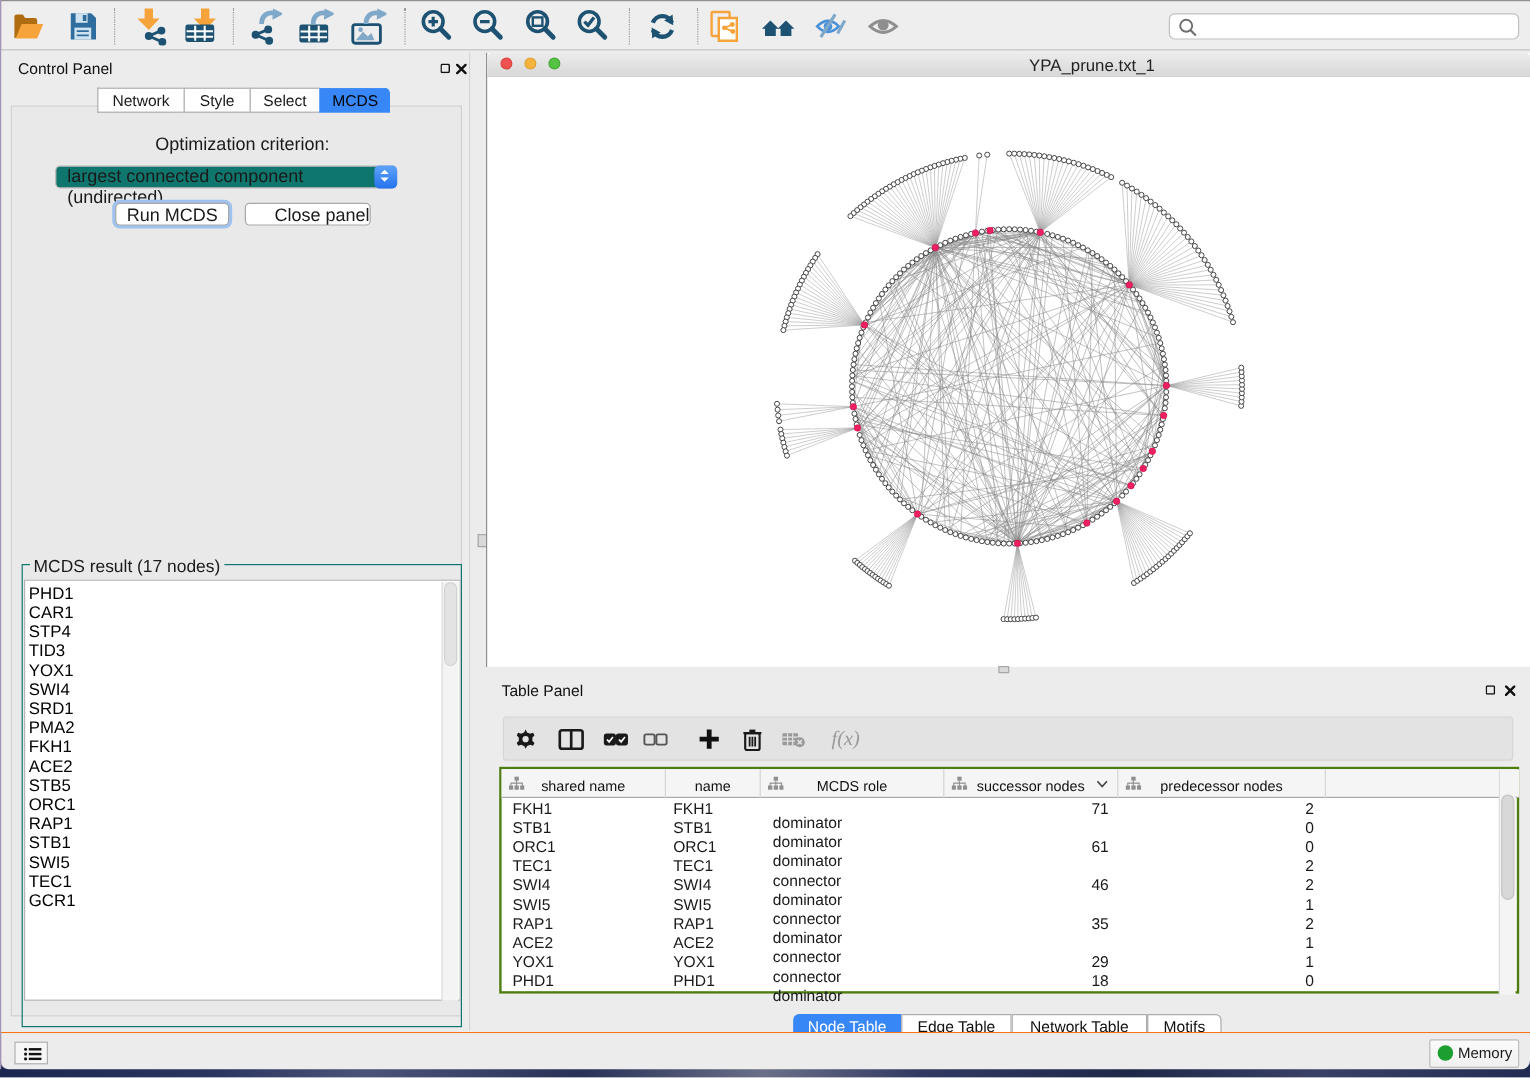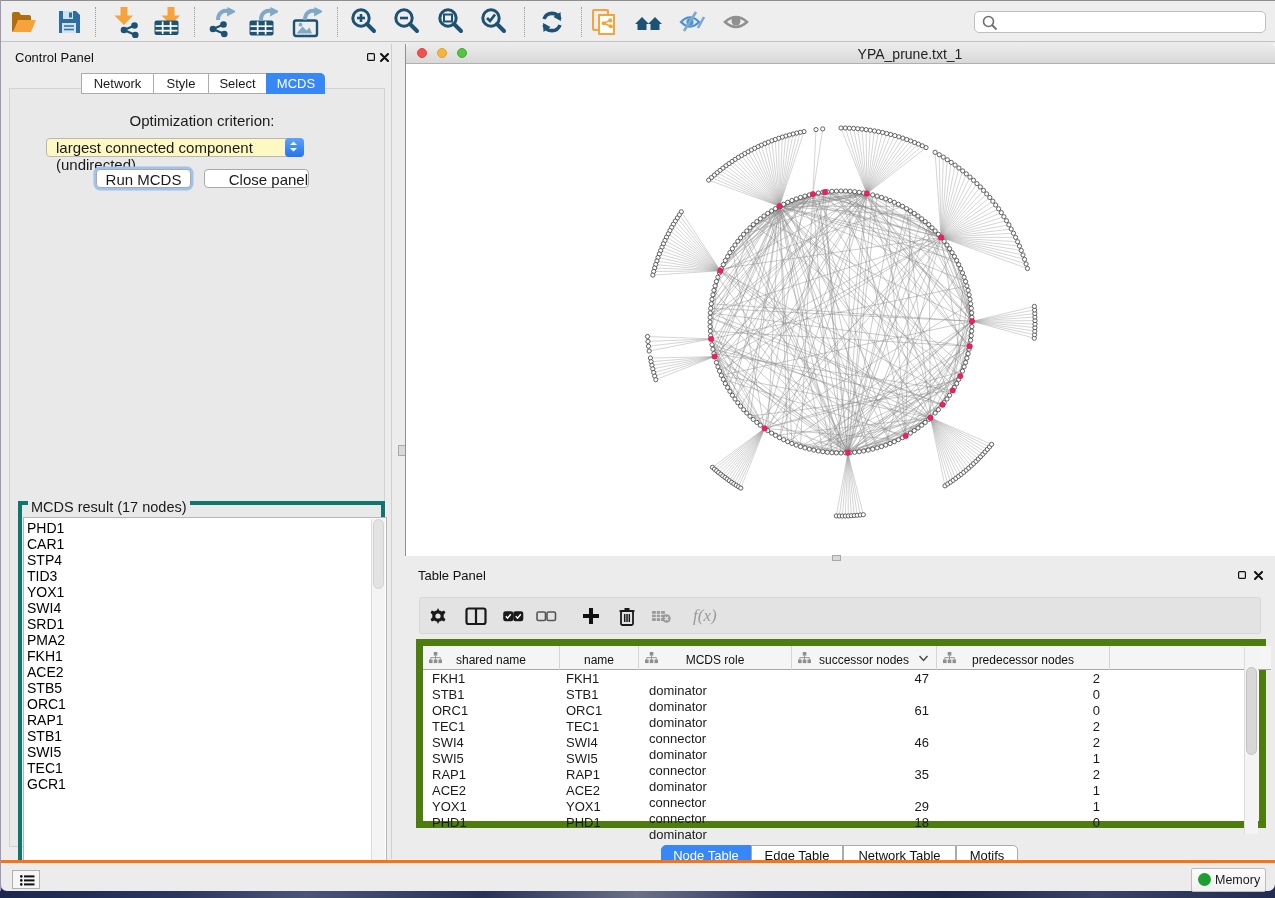--- a/index.html
+++ b/index.html
@@ -10,66 +10,66 @@
 #toolbar { left:0; top:0; width:1275px; height:42px; background:#eeeeee; border-top:1px solid #8e8e8e; border-bottom:1px solid #c4c4c4; border-left:1px solid #b9a6c6; }
 .sep { position:absolute; top:6px; height:30px; width:0; border-left:1px dotted #9a9a9a; }
 .ticon { position:absolute; top:5px; width:32px; height:32px; }
 #searchbox { position:absolute; left:973px; top:10px; width:292px; height:22px; background:#fff; border:1px solid #c0c0c0; border-radius:5px; }
 
 #cpanel { left:1px; top:44px; width:391px; height:815px; background:#ececec; border-right:1px solid #cfcfcf; }
 #cp-title { position:absolute; left:14px; top:6px; font-size:13px; color:#111; }
 .wicon { position:absolute; top:7px; font-size:12px; color:#111; }
 #cp-inner { position:absolute; left:8px; top:44px; width:376px; height:759px; background:#e9e9e9; border:1px solid #d2d2d2; }
 .tab { position:absolute; top:29px; height:21px; background:#fff; border:1px solid #ababab; border-right:none; font-size:13px; text-align:center; line-height:20px; z-index:3; }
-.tabsel { background:#3787f7; color:#ffffff; border-color:#3787f7; border-radius:0 5px 0 0; }
+.tabsel { background:#3787f7; color:#000000; border-color:#3787f7; border-radius:0 5px 0 0; }
 #optlabel { position:absolute; left:5px; top:68px; width:392px; text-align:center; font-size:15px; }
-#dropdown { position:absolute; left:45px; top:94px; width:258px; height:19px; background:#fef9c3; border:1px solid #b8b8b8; border-radius:4px; font-size:15px; text-align:left; padding-left:9px; line-height:17px; }
+#dropdown { position:absolute; left:45px; top:94px; width:285px; height:19px; background:#0f766e; border:1px solid #b8b8b8; border-radius:4px; font-size:15px; text-align:left; padding-left:9px; line-height:17px; }
 #ddbtn { position:absolute; right:-1px; top:-1px; width:19px; height:19px; border-radius:4px; background:linear-gradient(#5ea3fa,#2573ee); }
 .btn { position:absolute; top:125px; height:19px; background:#fff; border:1px solid #a9a9a9; border-radius:4px; font-size:15px; text-align:center; line-height:20px; }
 #runbtn { left:95px; width:95px; box-shadow:0 0 0 2.5px #9fc2ee; }
 #closebtn { left:203px; width:105px;text-align:right; }
 
-#fieldset { position:absolute; left:17px; top:426px; width:367px; height:386px; border:4px solid #0f766e;margin-top:31px; }
+#fieldset { position:absolute; left:17px; top:426px; width:367px; height:386px; border:1px solid #0f766e; }
 #fslabel { position:absolute; left:6px; top:-6px; background:#e9e9e9; padding:0 3px; font-size:14.5px; }
 #listbox { position:absolute; left:1px; top:12px; width:364px; height:351px; background:#fff; border:1px solid #b5b5b5; }
 #listitems { position:absolute; left:3px; top:2px; font-size:14px; line-height:16px; color:#000; }
 #lb-scroll { position:absolute; right:1px; top:1px; width:14px; height:349px; background:#f4f4f4; border-left:1px solid #dcdcdc; }
 #lb-thumb { position:absolute; left:1px; top:0px; width:11px; height:70px; background:#e3e3e3; border:1px solid #d2d2d2; border-radius:6px; }
 
 #vsplit { left:392px; top:44px; width:13px; height:815px; background:#ececec; }
 #vhandle { position:absolute; left:398px; top:445px; width:8px; height:11px; background:#d9d9d9; border:1px solid #a8a8a8; }
 
 #netwin { left:405px; top:44px; width:870px; height:512px; background:#fff; border-left:1px solid #8f8f8f; }
 #net-titlebar { position:absolute; left:0; top:0; width:100%; height:20px; background:linear-gradient(#ececec,#d8d8d8); border-bottom:1px solid #b0b0b0; border-radius:4px 4px 0 0; }
 .tl { position:absolute; top:4px; width:10px; height:10px; border-radius:50%; }
 #net-title { position:absolute; top:0px; left:0; width:1008px; text-align:center; font-size:14px; color:#222; line-height:20px; }
 
 #hsplit { left:405px; top:556px; width:870px; height:9px; background:#ececec; }
 #hhandle { position:absolute; left:832px; top:555px; width:9px; height:6px; background:#d9d9d9; border:1px solid #a8a8a8; }
 
 #tpanel { left:405px; top:565px; width:870px; height:294px; background:#ececec; }
 #tp-title { position:absolute; left:13px; top:3px; font-size:13px; color:#111; }
 #tp-toolbar { position:absolute; left:14px; top:32px; width:842px; height:37px; background:#e3e3e3; border:1px solid #d6d6d6; border-radius:3px; }
-#tablebox { position:absolute; left:11px; top:74px; width:850px; height:189px; background:#fff; border:7px solid #4d7c0f; }
+#tablebox { position:absolute; left:11px; top:74px; width:850px; height:189px; background:#fff; border:2px solid #4d7c0f; }
 #thead { position:absolute; left:0; top:0; width:848px; height:24px; background:#f5f5f5; border-bottom:1px solid #a8a8a8; font-size:12px; color:#111; }
 .hcol { position:absolute; top:0; height:24px; border-right:1px solid #d5d5d5; }
 .hlab { position:absolute; top:7px; width:100%; text-align:center; }
 .hicon { position:absolute; top:6px; left:6px; width:13px; height:12px; }
 .trow { position:absolute; left:0; width:848px; height:16px; font-size:13px; }
 .c1 { position:absolute; left:9px; }
 .c2 { position:absolute; left:143px; }
 .c3 { position:absolute; left:226px;margin-top:12px; }
 .c4 { position:absolute; width:500px; text-align:right; right:342px;}
 .c5 { position:absolute; width:500px; text-align:right; right:171px;}
 #t-scroll { position:absolute; right:1px; top:1px; width:14px; height:187px; background:#f4f4f4; border-left:1px solid #ddd; }
 #t-thumb { position:absolute; left:1px; top:20px; width:11px; height:88px; background:#d8d8d8; border:1px solid #c2c2c2; border-radius:6px; }
 
 .btab { position:absolute; top:280px; height:20px; background:#fff; border:1px solid #ababab; font-size:13px; text-align:center; line-height:19px; color:#111; }
 
-#statusbar { left:0; top:860px; width:1275px; height:31px; background:#ececec; border-top:3px solid #f97316; border-left:1px solid #b9a6c6; border-radius:0 0 7px 7px; z-index:5;}
+#statusbar { left:0; top:860px; width:1275px; height:31px; background:#ececec; border-top:1px solid #f97316; border-left:1px solid #b9a6c6; border-radius:0 0 7px 7px; z-index:5;}
 #listbtn { position:absolute; left:11px; top:7px; width:28px; height:19px; background:#f6f6f6; border:1px solid #b0b0b0; }
 #membtn { position:absolute; left:1190px; top:5px; width:75px; height:24px; background:linear-gradient(#fbfbfb,#f0f0f0); border:1px solid #bdbdbd; font-size:12.5px; border-radius:2px; line-height:22px; }
 #wallpaper { left:0; top:884px; width:1275px; height:14px; z-index:1; background:linear-gradient(90deg,#1c2750 0%,#2b3660 14%,#4b5478 24%,#283257 38%,#6b7088 50%,#323a62 60%,#1e2848 74%,#3a4166 86%,#222c52 100%); }
 </style>
 </head>
 <body>
 <div class="abs" style="left:0;top:1px;width:1px;height:890px;background:#a095b2;z-index:50;"></div>
 <div class="abs" id="toolbar">
     <svg class="ticon" style="left:6px;" width="32" height="32" viewBox="0 0 32 32">
       <path d="M5 26 L5 8 Q5 6 7 6 L12 6 L14 9 L22 9 Q24 9 24 11 L24 14 Z" fill="#b06c10"></path>
@@ -1177,21 +1177,21 @@
             <path d="M6.5 3.6 V7.5 M1.8 7.5 V5.6 H11.3 V7.5" fill="none" stroke="#8f8f8f" stroke-width="0.9"></path>
           </svg>
           <div class="hlab">predecessor nodes</div>
         </div>
       </div>
     <div id="tbody">
         <div class="trow" style="top:25px;">
           <span class="c1">FKH1</span>
           <span class="c2">FKH1</span>
           <span class="c3">dominator</span>
-          <span class="c4">47</span>
+          <span class="c4">71</span>
           <span class="c5">2</span>
         </div>
         <div class="trow" style="top:41px;">
           <span class="c1">STB1</span>
           <span class="c2">STB1</span>
           <span class="c3">dominator</span>
           <span class="c5">0</span>
         </div>
         <div class="trow" style="top:57px;">
           <span class="c1">ORC1</span>

